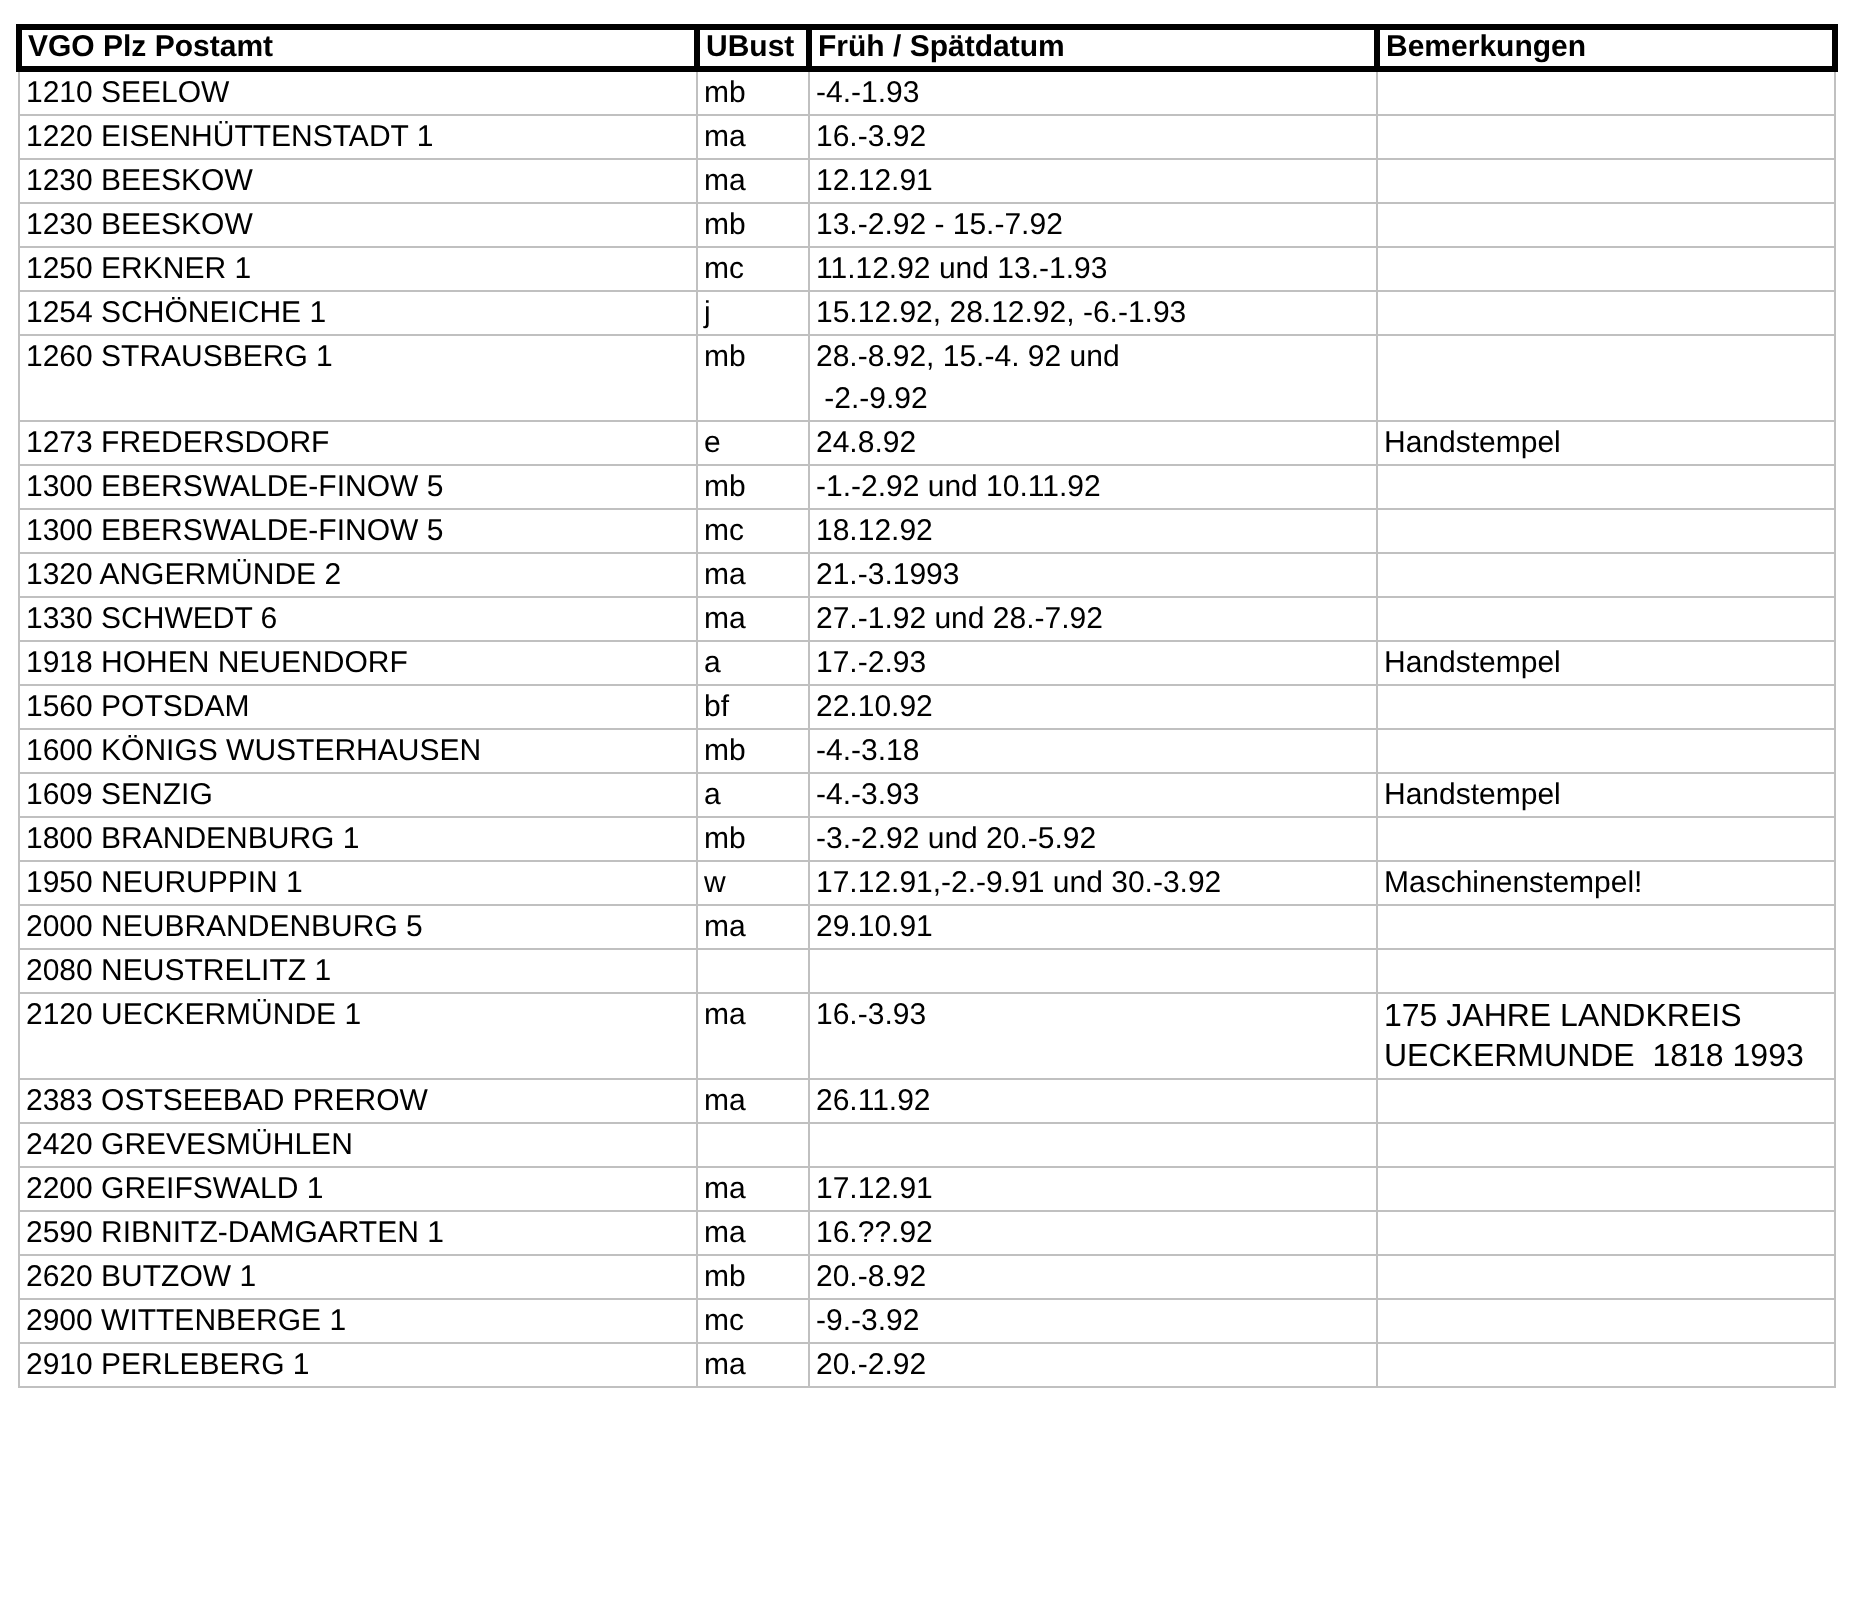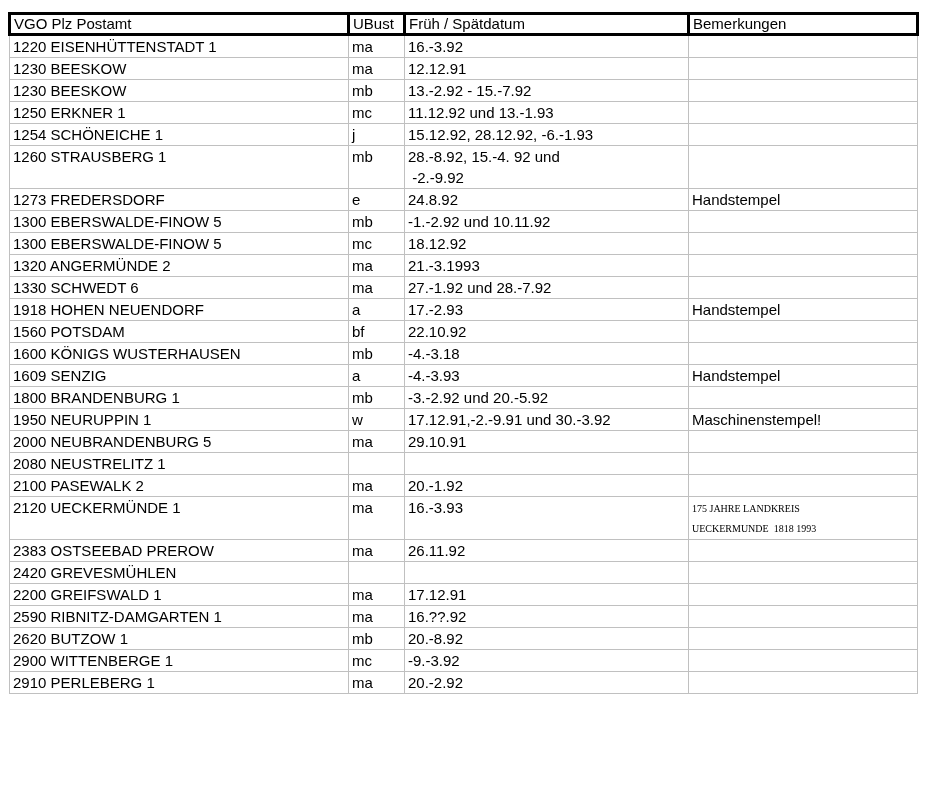--- a/index.html
+++ b/index.html
@@ -23,45 +23,44 @@
     margin: 12px 0 0 8px;
     width: 908px;
   }
   col.c-postamt   { width: 339px; }
   col.c-ubust     { width: 56px;  }
   col.c-datum     { width: 284px; }
   col.c-bemerkung { width: 229px; }
 
   th {
     border: 3px solid #000000;
-    font-weight: normal;
+    font-weight: bold;
     text-align: left;
     font-size: 15px;
     line-height: 18px;
     height: 18px;
     padding: 0 3px;
     vertical-align: middle;
     white-space: nowrap;
     overflow: hidden;
   }
   td {
     border: 1px solid #c0c0c0;
     font-size: 15px;
     line-height: 21px;
     height: 20px;
     padding: 0 3px;
     vertical-align: top;
     white-space: pre-wrap;
     overflow: hidden;
   }
   td.small {
-    font-size: 10px;
+    font-size: 16px;
     line-height: 20px;
     padding-top: 2px;
-    font-family: Liberation Serif, serif;
   }
 </style>
 </head>
 <body>
 
 <div class="sheet">
   <table class="grid">
     <colgroup>
       <col class="c-postamt">
       <col class="c-ubust">
@@ -71,20 +70,26 @@
     <thead>
       <tr>
         <th>VGO Plz Postamt</th>
         <th>UBust</th>
         <th>Früh / Spätdatum</th>
         <th>Bemerkungen</th>
       </tr>
     </thead>
     <tbody>
         <tr>
+          <td>1210 SEELOW</td>
+          <td>mb</td>
+          <td>-4.-1.93</td>
+          <td></td>
+        </tr>
+        <tr>
           <td>1220 EISENHÜTTENSTADT 1</td>
           <td>ma</td>
           <td>16.-3.92</td>
           <td></td>
         </tr>
         <tr>
           <td>1230 BEESKOW</td>
           <td>ma</td>
           <td>12.12.91</td>
           <td></td>
@@ -183,26 +188,20 @@
         <tr>
           <td>2000 NEUBRANDENBURG 5</td>
           <td>ma</td>
           <td>29.10.91</td>
           <td></td>
         </tr>
         <tr>
           <td>2080 NEUSTRELITZ 1</td>
           <td></td>
           <td></td>
-          <td></td>
-        </tr>
-        <tr>
-          <td>2100 PASEWALK 2</td>
-          <td>ma</td>
-          <td>20.-1.92</td>
           <td></td>
         </tr>
         <tr>
           <td>2120 UECKERMÜNDE 1</td>
           <td>ma</td>
           <td>16.-3.93</td>
           <td class="small">175 JAHRE LANDKREIS
 UECKERMUNDE  1818 1993</td>
         </tr>
         <tr>

